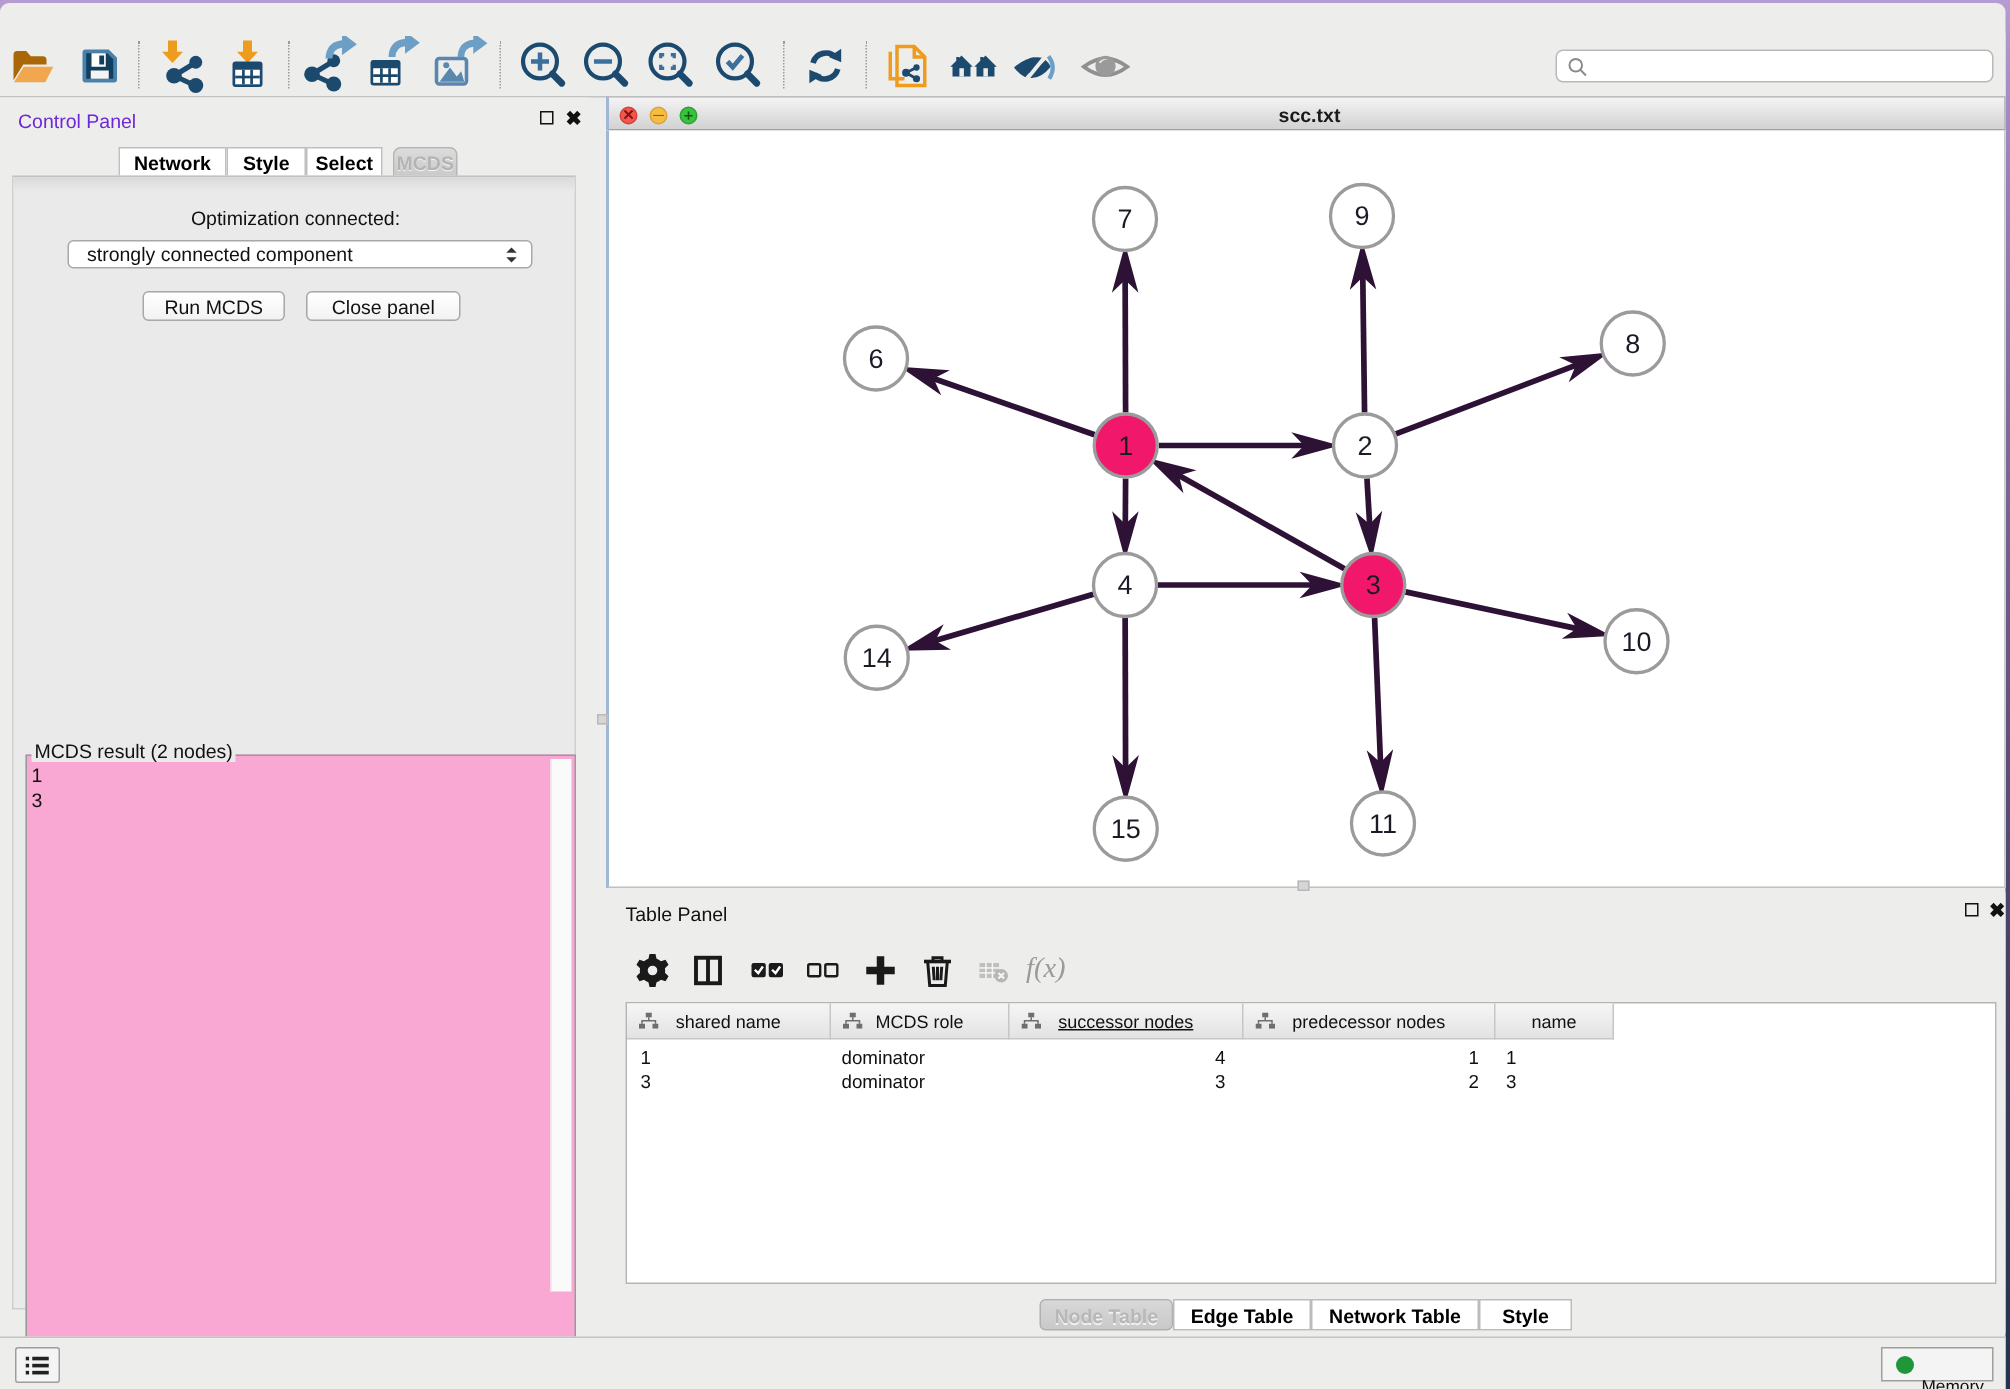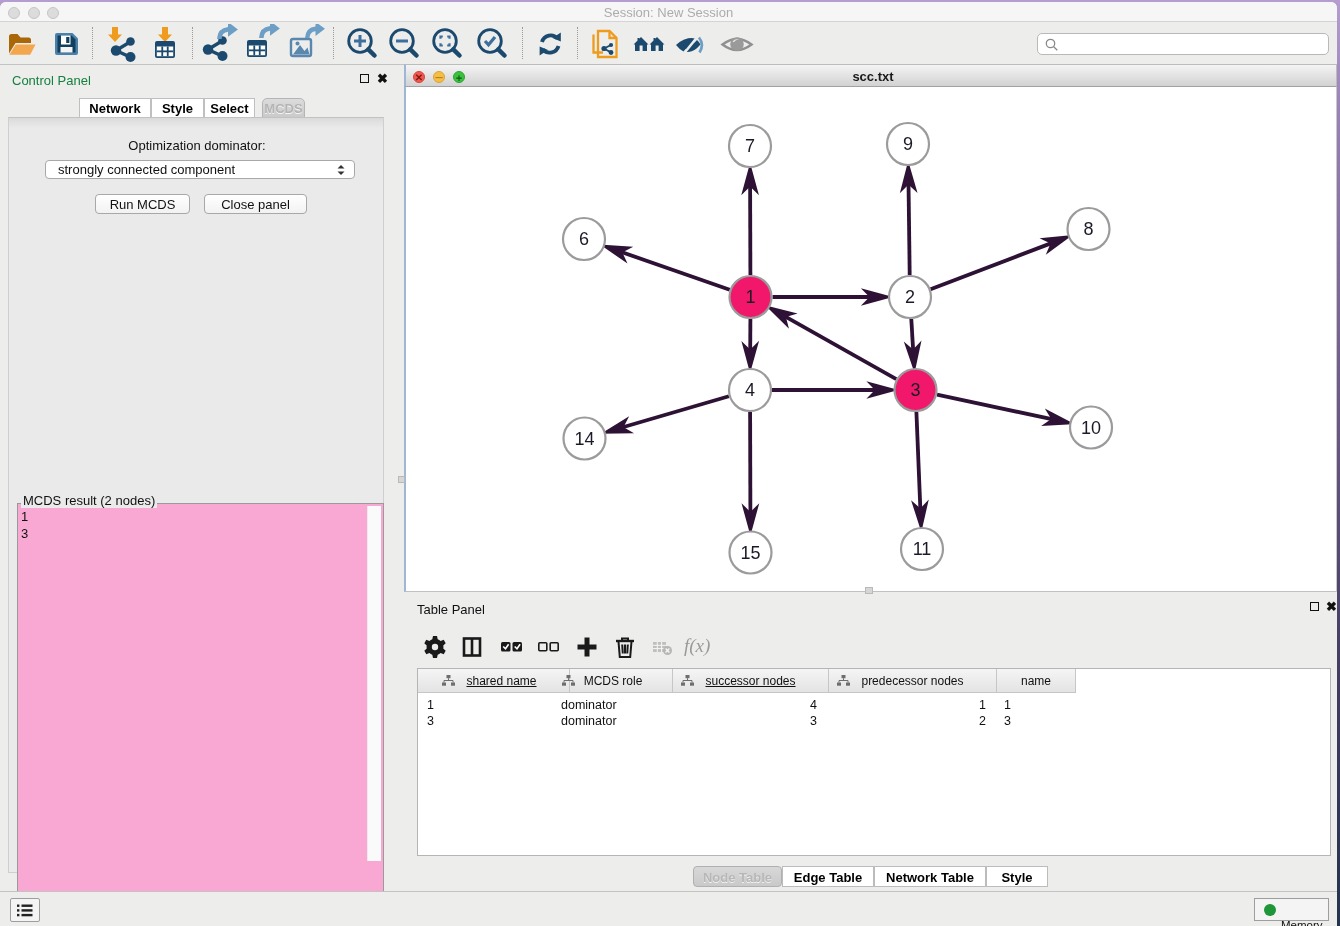--- a/index.html
+++ b/index.html
@@ -9,21 +9,21 @@
 #app { position:absolute; left:0; top:2px; width:1337px; height:924px; background:#ededec; border-radius:6px 6px 0 0; }
 #titlebar { position:absolute; left:0; top:0; width:1337px; height:20px; background:#f6f6f6; border-radius:6px 6px 0 0; border-bottom:1px solid #d4d4d4; }
 .tl { position:absolute; top:5px; width:12px; height:12px; border-radius:50%; background:#dcdcdc; border:1px solid #c6c6c6; }
 #wtitle { position:absolute; top:3px; left:0; width:1337px; text-align:center; font-size:13px; color:#acacac; }
 #toolbar { position:absolute; left:0; top:20px; width:1337px; height:43px; background:#ededec; border-bottom:1px solid #c3c3c3; }
 .sep { position:absolute; top:5px; height:32px; width:0; border-left:1px dotted #9a9a9a; }
 .ticon { position:absolute; top:2px; }
 #searchbox { position:absolute; left:1037px; top:31px; width:292px; height:22px; background:#fff; border:1px solid #b9b9b9; border-radius:5px; }
 
 #cpanel { position:absolute; left:0; top:63px; width:393px; height:826px; background:#ededec; }
-#cphead { position:absolute; left:12px; top:8px; font-size:13px; color:#15803d; }
+#cphead { position:absolute; left:12px; top:8px; font-size:13px; color:#6d28d9; }
 .sqicon { position:absolute; width:9px; height:9px; border:1.5px solid #111; }
 .xicon  { position:absolute; font-size:13px; font-weight:bold; color:#111; }
 .tabrow { position:absolute; font-size:13px; font-weight:bold; }
 .tab { position:absolute; top:0; height:19px; background:#fff; border:1px solid #bfbfbf; border-bottom:none; text-align:center; color:#000; padding-top:2px; }
 .tabsel { background:linear-gradient(#dcdcdc,#c9c9c9); color:#b4b4b4; text-shadow:0 1px 0 #f4f4f4; border-radius:5px 5px 0 0; border:1px solid #b5b5b5; }
 #cpbody { position:absolute; left:8px; top:52px; width:376px; height:756px; background:#eaeaea; border:1px solid #cfcfcf; border-top:1px solid #c2c2c2; }
 #cpbody:before { content:""; position:absolute; left:0; top:0; width:100%; height:10px; background:linear-gradient(#dadada,#eaeaea); }
 #optlabel { position:absolute; left:0; top:20px; width:376px; text-align:center; font-size:13px; color:#111; }
 #dropdown { position:absolute; left:36px; top:42px; width:310px; height:19px; background:#fff; border:1px solid #a8a8a8; border-radius:4px; font-size:13px; color:#111; padding:1px 0 0 12px; }
 .btn { position:absolute; top:76px; height:20px; background:linear-gradient(#ffffff,#f2f2f2); border:1px solid #a8a8a8; border-radius:4px; font-size:13px; color:#111; text-align:center; padding-top:2px; }
@@ -50,26 +50,20 @@
 .btabsel { background:linear-gradient(#d8d8d8,#c9c9c9); color:#b7b7b7; text-shadow:0 1px 0 #f2f2f2; border-radius:4px; border:1px solid #b0b0b0; }
 
 #statusbar { position:absolute; left:0; top:889px; width:1337px; height:35px; background:#ededec; border-top:1px solid #c3c3c3; }
 #listbtn { position:absolute; left:10px; top:6px; width:30px; height:24px; background:#f4f4f4; border:1px solid #9e9e9e; border-radius:2px; }
 #membtn { position:absolute; left:1254px; top:6px; width:75px; height:23px; background:#f4f4f4; border:1px solid #9e9e9e; font-size:11.5px; color:#111; }
 #memdot { position:absolute; left:9px; top:5px; width:12px; height:12px; border-radius:50%; background:#1e9639; }
 </style>
 </head>
 <body>
 <div id="app">
-  <div id="titlebar">
-    <div class="tl" style="left:8px"></div>
-    <div class="tl" style="left:28px"></div>
-    <div class="tl" style="left:47px"></div>
-    <div id="wtitle">Session: New Session</div>
-  </div>
   <div id="toolbar">
 <div class="ticon" style="left:2px; width:40px; height:40px;"><svg width="40" height="40" viewBox="0 0 40 40">
 <path d="M7 29.5 L7 12.5 Q7 10 9.5 10 L15.5 10 L18.5 13.5 L26.5 13.5 Q29 13.5 29 16 L29 19 L13.5 19 L7 29.5 Z" fill="#a96708"></path>
 <path d="M7.3 30.8 L13.8 20.5 L33.5 20.5 L28.2 30.8 Z" fill="#f2a64e"></path>
 </svg></div>
 <div class="ticon" style="left:46px; width:40px; height:40px;"><svg width="40" height="40" viewBox="0 0 40 40">
 <path d="M9 11 Q9 9 11 9 L26.5 9 L32 14.5 L32 29 Q32 31 30 31 L11 31 Q9 31 9 29 Z" fill="#4a81ab"></path>
 <path d="M11.5 11.5 L25.5 11.5 L29.5 15.5 L29.5 28.5 L11.5 28.5 Z" fill="#123f5d"></path>
 <rect x="15" y="11.5" width="9.5" height="9" fill="#fff"></rect>
 <rect x="20.2" y="13" width="3.2" height="6" fill="#123f5d"></rect>
@@ -207,21 +201,21 @@
     <div id="cphead">Control Panel</div>
     <div class="sqicon" style="left:360px; top:9px;"></div>
     <div class="xicon" style="left:377px; top:6px;">✖</div>
     <div class="tabrow" style="left:0; top:33px; width:393px; height:20px;">
       <div class="tab" style="left:79px; width:72px;">Network</div>
       <div class="tab" style="left:151px; width:53px;">Style</div>
       <div class="tab" style="left:204px; width:51px;">Select</div>
       <div class="tab tabsel" style="left:262px; width:43px; height:21px;">MCDS</div>
     </div>
     <div id="cpbody">
-      <div id="optlabel">Optimization dominator:</div>
+      <div id="optlabel">Optimization connected:</div>
       <div id="dropdown">strongly connected component
         <svg width="10" height="12" viewBox="0 0 10 12" style="position:absolute;right:8px;top:3px">
           <path d="M1.5 4.5 L5 1 L8.5 4.5 Z" fill="#333"></path>
           <path d="M1.5 7.5 L5 11 L8.5 7.5 Z" fill="#333"></path>
         </svg>
       </div>
       <div class="btn" style="left:86px; width:95px;">Run MCDS</div>
       <div class="btn" style="left:195px; width:103px;">Close panel</div>
       <div id="fieldset">
         <div id="fslabel">MCDS result (2 nodes)</div>
@@ -347,21 +341,21 @@
 <circle cx="20.5" cy="18.5" r="4.5" fill="#8a8a8a"></circle>
 <path d="M18.6 16.6 L22.4 20.4 M22.4 16.6 L18.6 20.4" stroke="#fff" stroke-width="1.4"></path>
 </g>
 </svg></div>
 <div style="position:absolute; left:267px; top:2px; width:40px; height:30px;">
           <div style="font-family:'Liberation Serif',serif; font-style:italic; font-size:19px; color:#9a9a9a; padding-top:3px;">f(x)</div>
         </div>
     </div>
     <div id="ttable">
       <div id="thead" style="width:658px;">
-        <div class="thcell" style="left:16px; width:136px;text-decoration:underline;"><svg width="13" height="12" viewBox="0 0 13 12" style="position:absolute; left:8px; top:6px;">
+        <div class="thcell" style="left:0; width:136px;"><svg width="13" height="12" viewBox="0 0 13 12" style="position:absolute; left:8px; top:6px;">
               <g fill="#6e6e6e">
                 <rect x="4.5" y="0" width="4" height="3.2"></rect>
                 <rect x="0" y="7.5" width="4" height="3.2"></rect>
                 <rect x="9" y="7.5" width="4" height="3.2"></rect>
               </g>
               <path d="M6.5 3.2 L6.5 5.5 M2 7.5 L2 5.5 L11 5.5 L11 7.5" fill="none" stroke="#6e6e6e" stroke-width="1"></path>
             </svg>shared name</div>
         <div class="thcell" style="left:136px; width:119px;"><svg width="13" height="12" viewBox="0 0 13 12" style="position:absolute; left:8px; top:6px;">
               <g fill="#6e6e6e">
                 <rect x="4.5" y="0" width="4" height="3.2"></rect>

